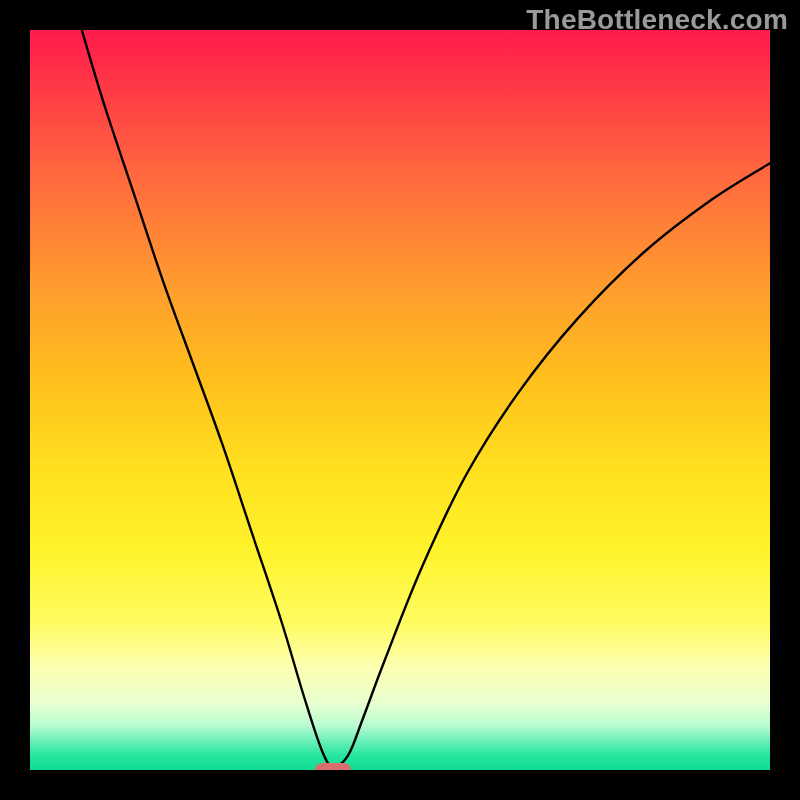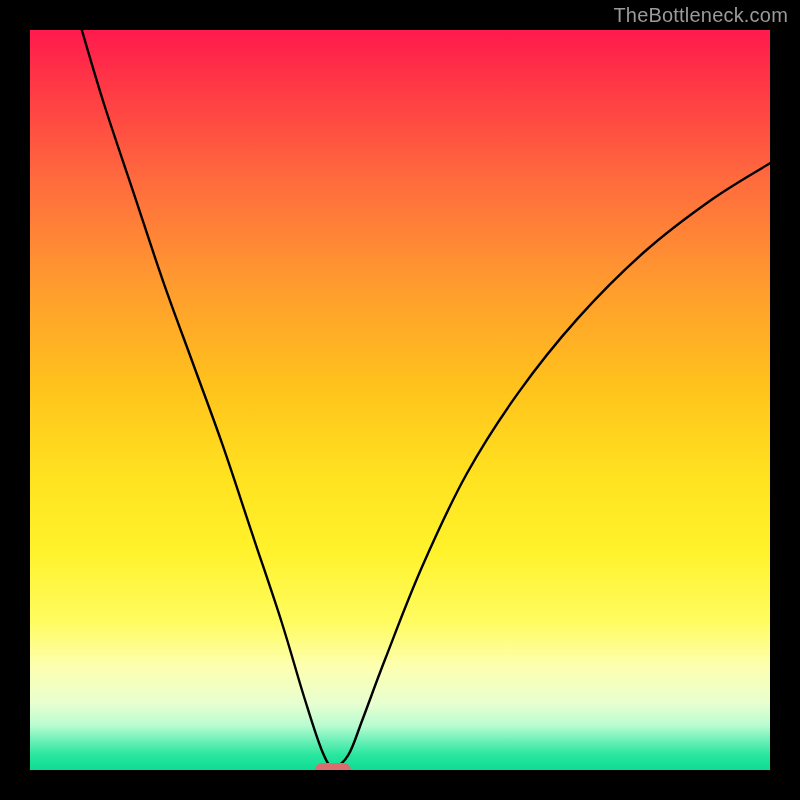--- a/index.html
+++ b/index.html
@@ -58,22 +58,22 @@
     height: 14px;
     border-radius: 7px;
     background: #da6e6e;
     transform: translate(-50%, -50%);
   }
   .watermark {
     position: absolute;
     top: 4px;
     right: 12px;
     color: #9a9a9a;
-    font-size: 20px;
-    font-weight: 400;
+    font-size: 28px;
+    font-weight: 700;
     letter-spacing: 0.2px;
   }
 </style>
 </head>
 <body>
 
 <div class="frame">
 
   <div class="plot">
     <div class="gradient"></div>

